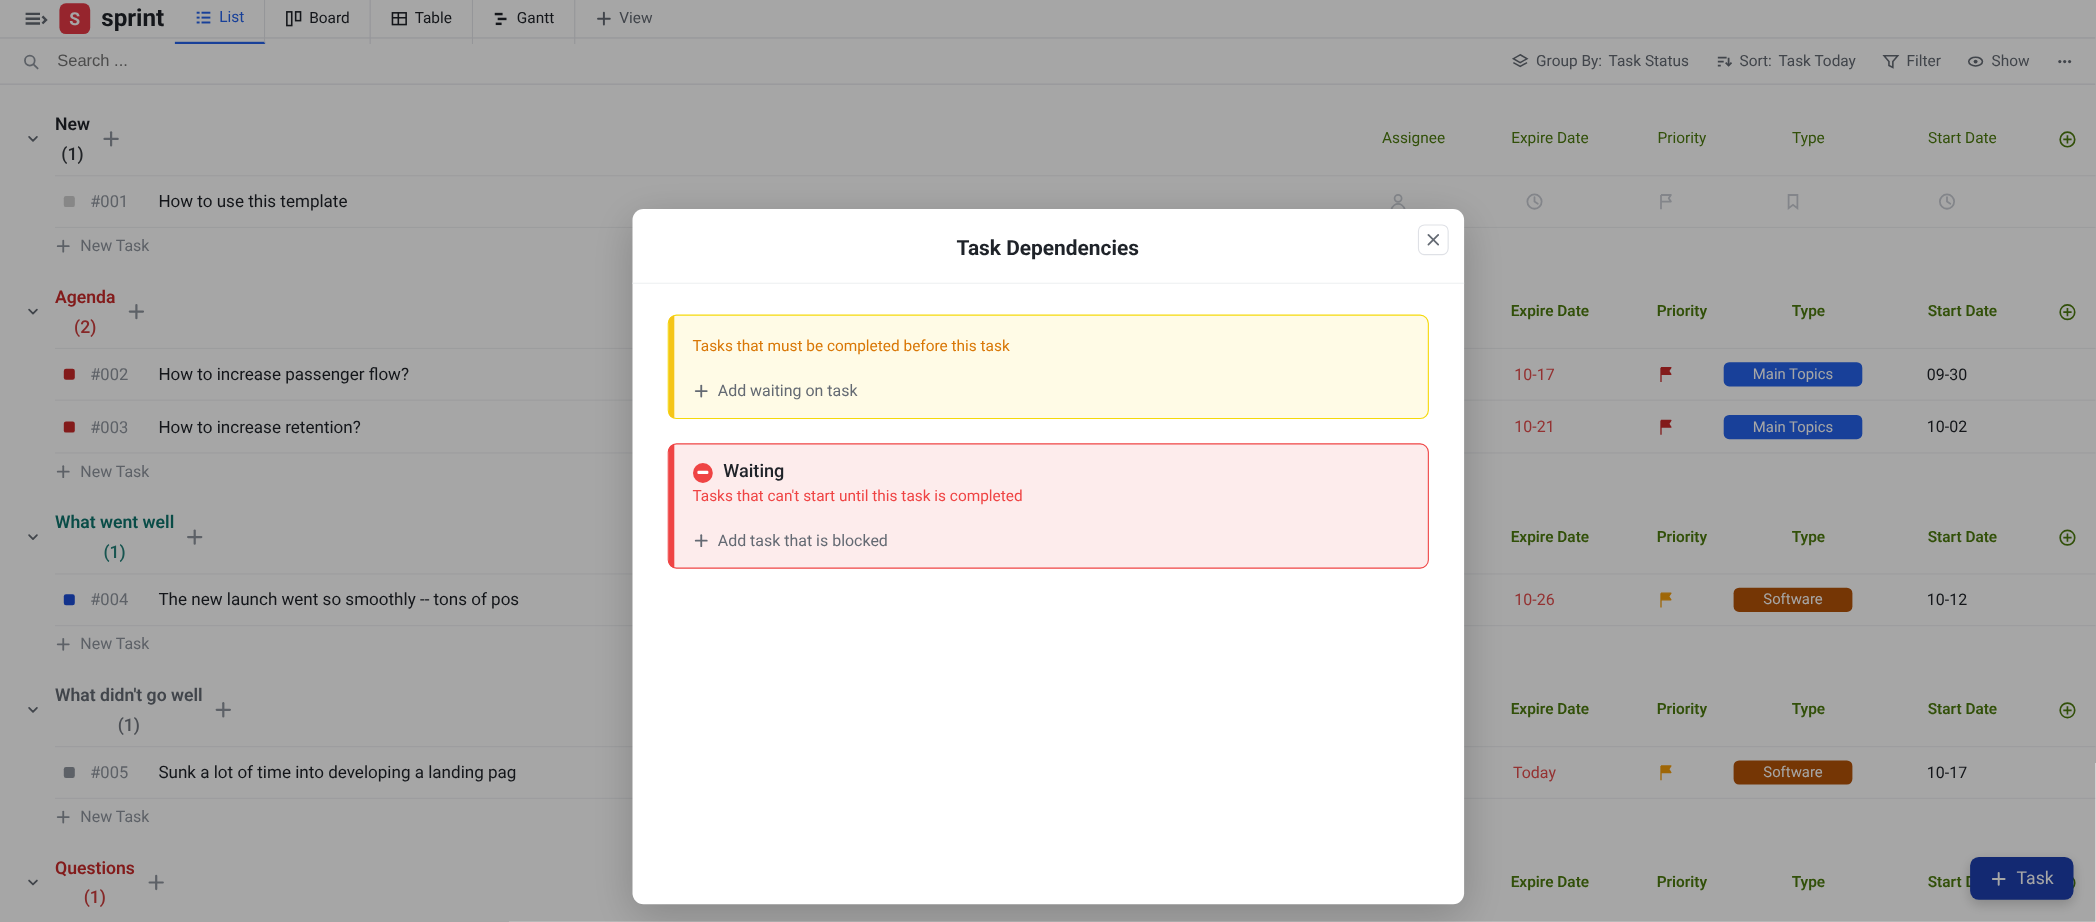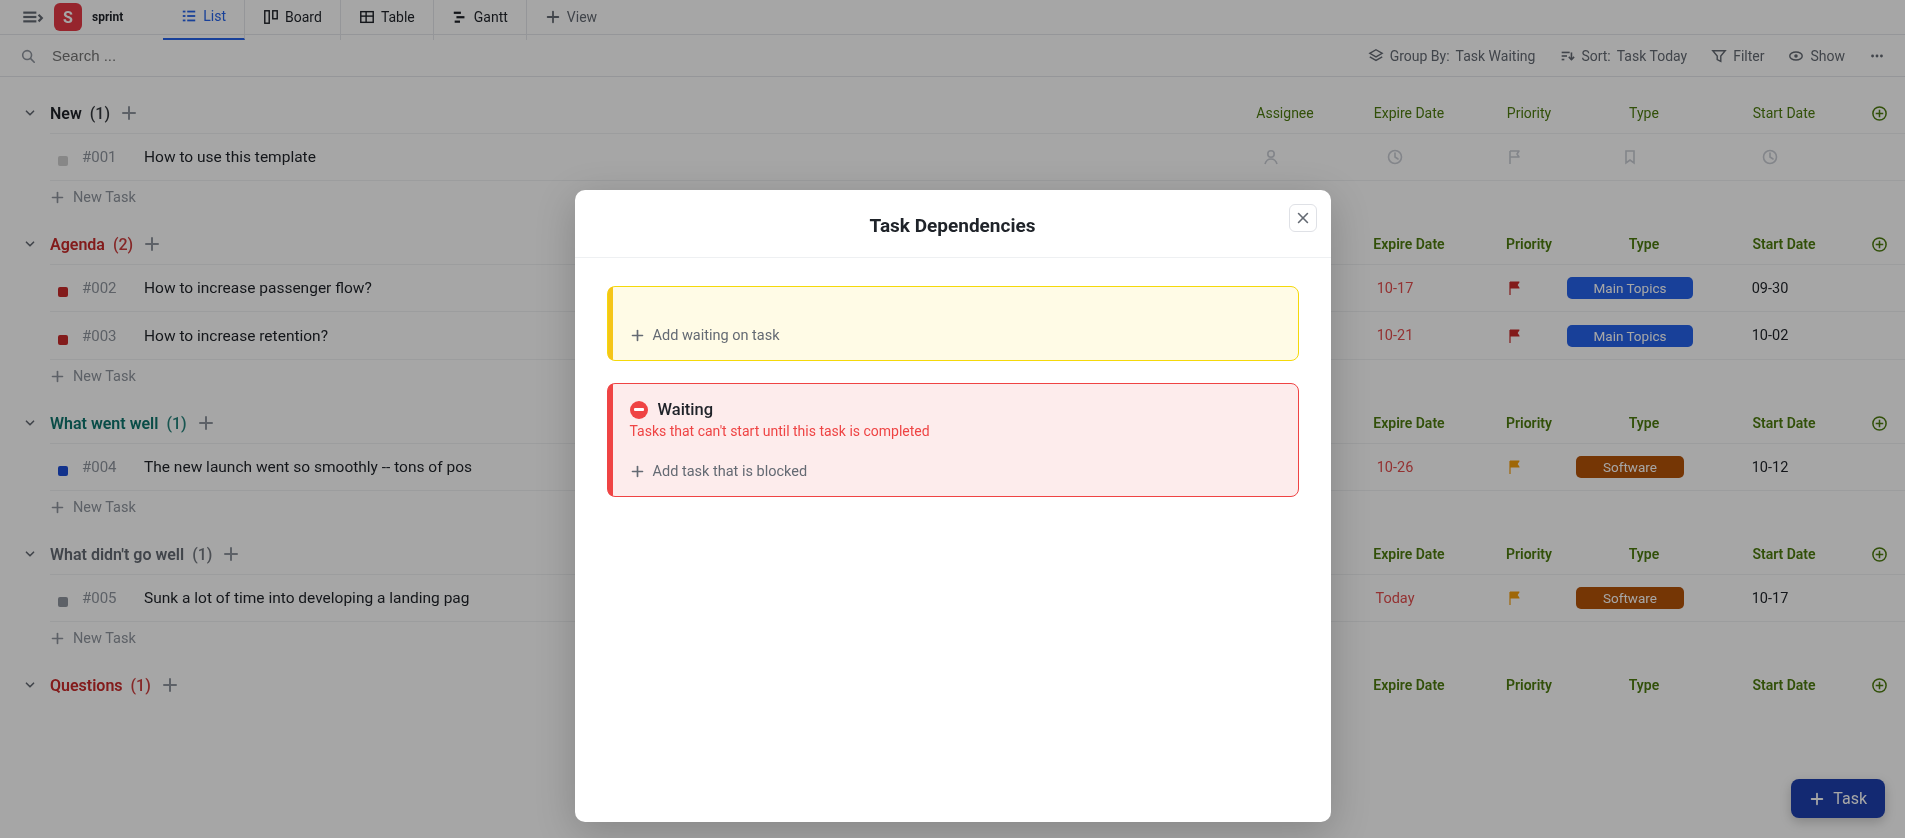--- a/index.html
+++ b/index.html
@@ -18,58 +18,58 @@
 .top-header {
   height: 35px;
   display: flex;
   align-items: center;
   padding: 0 20px;
   border-bottom: 1px solid #e5e6eb;
   gap: 10px;
 }
 .menu-icon { width: 24px; height: 24px; color: #646a73; cursor:pointer; }
 .app-icon { width: 28px; height: 28px; border-radius: 6px; background:#e63946; display:flex; align-items:center; justify-content:center; color:#fff; font-weight:700; font-size:16px;}
-.app-title { font-weight:700; font-size:12px; margin-right:30px;}
+.app-title { font-weight:700; font-size:22px; }
 .view-tabs { display:flex; gap:0; }
 .view-tab { display:flex; align-items:center; gap:6px; padding:0 18px; height:45px; color:#1f2329; cursor:pointer; border-right:1px solid #e5e6eb;}
 .view-tab.active { color:#2563eb; border-bottom:2px solid #2563eb; margin-bottom:-1px;}
 .view-tab .tab-icon { width:16px; height:16px; }
 .view-tab.add-view { color:#646a73; border-right:none;}
 
 
 .toolbar { height:42px; display:flex; align-items:center; padding:0 20px; border-bottom:1px solid #e5e6eb; justify-content:space-between;}
 .search-wrap { display:flex; align-items:center; gap:16px; color:#8f959e;}
 .search-input { border:none; outline:none; font-size:15px; color:#1f2329; background:transparent; width:200px;}
 .toolbar-right { display:flex; align-items:center; gap:24px; color:#646a73; font-size:14px;}
 .tb-item { display:flex; align-items:center; gap:6px; cursor:pointer;}
 .tb-icon { width:16px; height:16px; }
 
 
 .main-area { padding:10px 0 40px 0; height:calc(838px - 77px); overflow:auto;}
 .group { padding:10px 0 4px 20px; }
 .group-header { display:flex; align-items:center; gap:10px; padding:6px 0 10px 0; font-size:16px; font-weight:600;}
 .collapse-icon { width:20px; height:20px; color:#646a73; cursor:pointer; display:flex; align-items:center; justify-content:center;}
-.group-title-wrap { display:flex; align-items:center; gap:8px;}
+.group-title-wrap { display:flex; align-items:center; gap:8px;flex-direction:column;}
 .group-title { }
 .group-count { color:inherit; opacity:0.9; font-weight:500;}
 .plus-icon { width:18px; height:18px; color:#8f959e; cursor:pointer;}
 .col-headers { display:flex; margin-left:auto; padding-right:6px; color:#4d7c0f; font-size:14px; align-items:center;}
 .col-headers.first .ch { font-weight:400;}
 .ch { text-align:center; }
 .ch.assignee { width:108px; }
 .ch.expire { width:140px; }
 .ch.priority { width:100px; }
 .ch.type { width:130px; }
 .ch.start { width:150px; }
 .ch.addcol { width:40px; cursor:pointer; display:flex; align-items:center; justify-content:center;}
 
 .task-rows { padding-left:30px;}
 .task-row { display:flex; align-items:center; height:48px; border-bottom:1px solid #f0f1f3; padding-right:20px;}
 .task-row:first-child { border-top:1px solid #f0f1f3; }
-.row-left { display:flex; align-items:flex-end; gap:14px; flex:1; min-width:0; overflow:hidden;}
+.row-left { display:flex; align-items:center; gap:14px; flex:1; min-width:0; overflow:hidden;}
 .status-dot { width:10px; height:10px; border-radius:2px; flex-shrink:0; margin-left:8px;}
 .task-id { color:#8f959e; font-size:15px; width:48px; flex-shrink:0;}
 .task-title { font-size:15.5px; color:#1f2329; white-space:nowrap; overflow:hidden; text-overflow:ellipsis;}
 .row-cells { display:flex; align-items:center;}
 .cell { text-align:center; font-size:14.5px; color:#1f2329; display:flex; align-items:center; justify-content:center;}
 .cell.assignee { width:108px; color:#8f959e;}
 .cell.expire { width:140px; }
 .cell.priority { width:100px; }
 .cell.type { width:130px; }
 .cell.start { width:150px; }
@@ -259,21 +259,21 @@
         <use href="#i-search"></use>
       </svg>
     <input class="search-input" placeholder="Search ..." style="">
   </div>
   <div class="toolbar-right">
     <div class="tb-item">
       <svg class="tb-icon" viewBox="0 0 18 18">
           <use href="#i-stack"></use>
         </svg>
       <span>Group By:</span>
-      <span>Task Waiting</span>
+      <span>Task Status</span>
     </div>
     <div class="tb-item">
       <svg class="tb-icon" viewBox="0 0 18 18">
           <use href="#i-sort"></use>
         </svg>
       <span>Sort:</span>
       <span>Task Today</span>
     </div>
     <div class="tb-item">
       <svg class="tb-icon" viewBox="0 0 18 18">
@@ -612,20 +612,21 @@
     <div class="modal-header">
       <div class="modal-title">Task Dependencies</div>
       <div class="modal-close">
         <svg width="16" height="16" viewBox="0 0 18 18">
             <use href="#i-x"></use>
           </svg>
       </div>
     </div>
     <div class="modal-body">
       <div class="dep-card dep-waiting">
+        <div class="dep-desc">Tasks that must be completed before this task</div>
         <div class="dep-add">
           <svg class="plus-s" viewBox="0 0 18 18">
               <use href="#i-plus"></use>
             </svg>
           <span>Add waiting on task</span>
         </div>
       </div>
       <div class="dep-card dep-blocking">
         <div class="dep-head">
           <div class="dep-badge red">

